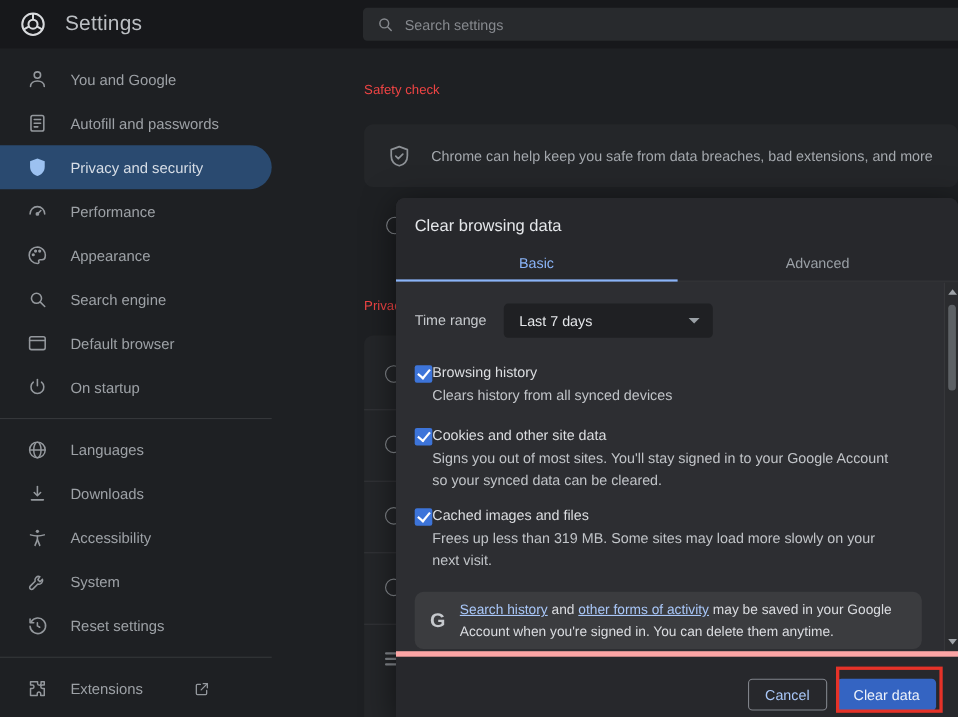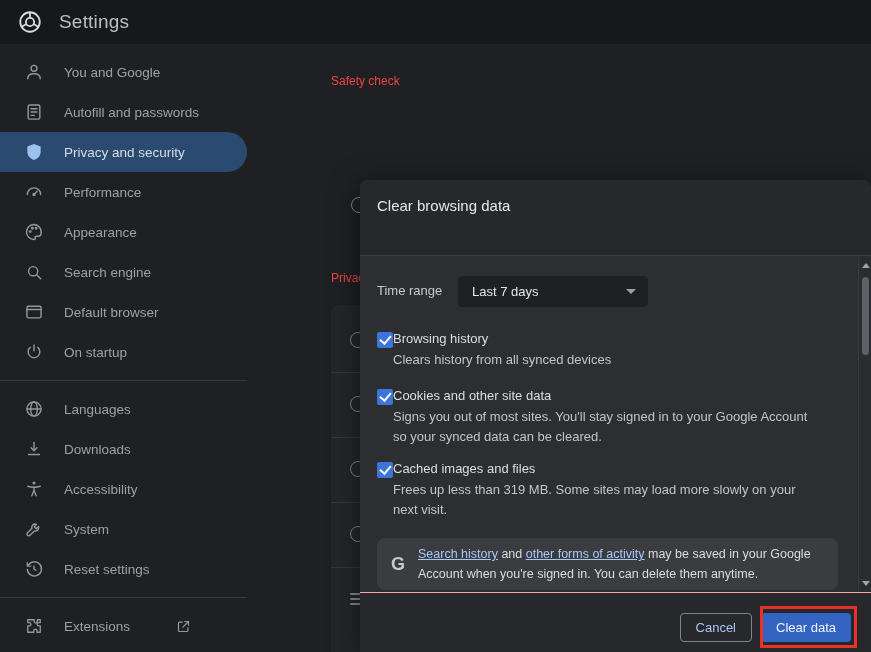--- a/index.html
+++ b/index.html
@@ -61,21 +61,21 @@
   .glogo { color:#c6c9cd; font-size:18px; font-weight:bold; flex:none; }
   .gtext { color:#dadce0; font-size:12.5px; line-height:20px; }
   .gtext .lnk { color:#a9c7f8; text-decoration:underline; cursor:pointer; }
 
   .sb { position:absolute; right:0; top:77px; height:335px; width:13px; background:#2b2c2f; border-left:1px solid #38393c; }
   .sb-up, .sb-down { position:absolute; left:3px; width:0; height:0; border-left:4px solid transparent; border-right:4px solid transparent; }
   .sb-up { top:6px; border-bottom:5px solid #9fa3a8; }
   .sb-down { bottom:6px; border-top:5px solid #9fa3a8; }
   .sb-thumb { position:absolute; left:3px; top:20px; width:7px; height:78px; background:#5d6165; border-radius:4px; }
 
-  .dlg-footer { position:absolute; left:0; right:0; bottom:0; height:60px; background:#27282c; border-top:1px solid #fca5a5; }
+  .dlg-footer { position:absolute; left:0; right:0; bottom:0; height:60px; background:#27282c; border-top:5px solid #fca5a5; }
   .btn { position:absolute; top:20px; height:29px; border-radius:4px; font-size:13px; font-weight:500; font-family:inherit; display:flex; align-items:center; padding:0 15px; cursor:pointer; }
   .btn-cancel { right:119px; background:transparent; border:1px solid #80838a; color:#a9c7f8; }
   .btn-confirm { right:20px; background:#3464c2; border:none; color:#eef3fa; }
 
   .annotation-box { position:absolute; left:760px; top:606px; width:97px; height:42px; border:3px solid #e63228; z-index:200; pointer-events:none; }
 
   svg { display:block; }
 </style>
 </head>
 <body>
@@ -84,20 +84,29 @@
 
   <div class="topbar">
     <span class="logo">
       <svg width="26" height="26" viewBox="0 0 24 24" fill="none" stroke="currentColor" stroke-width="1.7">
         <circle cx="12" cy="12" r="9"></circle>
           <circle cx="12" cy="12" r="3.8"></circle>
         <path d="M12 3v5.2M4.3 16.4l4.5-2.6M19.7 16.4l-4.5-2.6"></path>
       </svg>
     </span>
     <span class="title">Settings</span>
+    <div class="search">
+      <span class="sicon">
+        <svg width="16" height="16" viewBox="0 0 24 24" fill="none" stroke="currentColor" stroke-width="2" stroke-linecap="round">
+            <circle cx="11" cy="11" r="6"></circle>
+            <path d="M15.8 15.8L20.5 20.5"></path>
+          </svg>
+      </span>
+      <input placeholder="Search settings" style="">
+    </div>
   </div>
 
   <nav class="sidebar">
     <div class="nav-item">
       <span class="nic">
           <svg width="20" height="20" viewBox="0 0 24 24" fill="none" stroke="currentColor" stroke-width="1.7" stroke-linecap="round">
             <circle cx="12" cy="7.5" r="3.5"></circle>
             <path d="M4.5 20c0-4 3.5-6 7.5-6s7.5 2 7.5 6"></path>
           </svg>
         </span>
@@ -235,20 +244,29 @@
             <path d="M10 5H5.5A1.5 1.5 0 0 0 4 6.5v12A1.5 1.5 0 0 0 5.5 20h12a1.5 1.5 0 0 0 1.5-1.5V14"></path>
             <path d="M14 4h6v6"></path>
             <path d="M20 4l-9 9"></path>
           </svg>
         </span>
     </div>
   </nav>
 
   <div class="sec-title" style="left:331px; top:74px;">Safety check</div>
 
+  <div class="safety-card">
+    <span class="scic">
+      <svg width="22" height="22" viewBox="0 0 24 24" fill="none" stroke="currentColor" stroke-width="1.7" stroke-linecap="round" stroke-linejoin="round">
+          <path d="M12 2.5l8 3v6c0 5.5-3.8 8.9-8 10-4.2-1.1-8-4.5-8-10v-6z"></path>
+          <path d="M8.5 12l2.5 2.5 4.5-4.5"></path>
+        </svg>
+    </span>
+    <span class="sctext">Chrome can help keep you safe from data breaches, bad extensions, and more</span>
+  </div>
 
   <div class="circle-sliver"></div>
 
   <div class="sec-title" style="left:331px; top:271px;">Privacy and security</div>
 
   <div class="privacy-card">
     <div class="pc-div" style="top:67px;"></div>
     <div class="pc-div" style="top:132px;"></div>
     <div class="pc-div" style="top:197px;"></div>
     <div class="pc-div" style="top:262px;"></div>
@@ -259,20 +277,24 @@
     <div class="pc-burger" style="top:288px;">
         <i></i>
         <i></i>
         <i></i>
       </div>
   </div>
 
   <div class="dialog">
     <div class="dlg-head">
       <div class="dlg-title">Clear browsing data</div>
+      <div class="dlg-tabs">
+        <div class="tab active">Basic</div>
+        <div class="tab">Advanced</div>
+      </div>
     </div>
 
     <div class="tr-label">Time range</div>
     <div class="dropdown">
       <span class="dval">Last 7 days</span>
       <span class="caret"></span>
     </div>
 
     <div class="opt" style="top:149px;">
       <span class="cb"></span>

